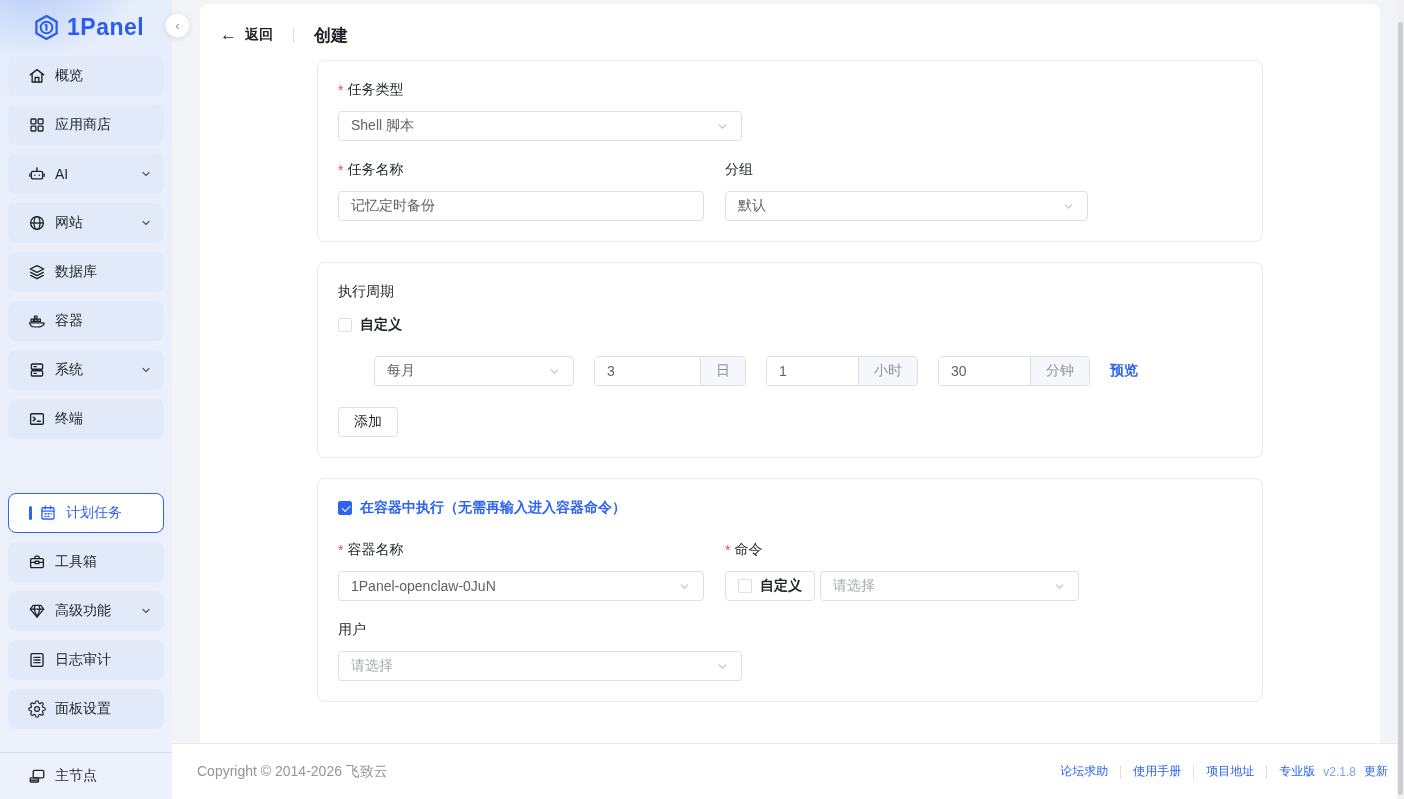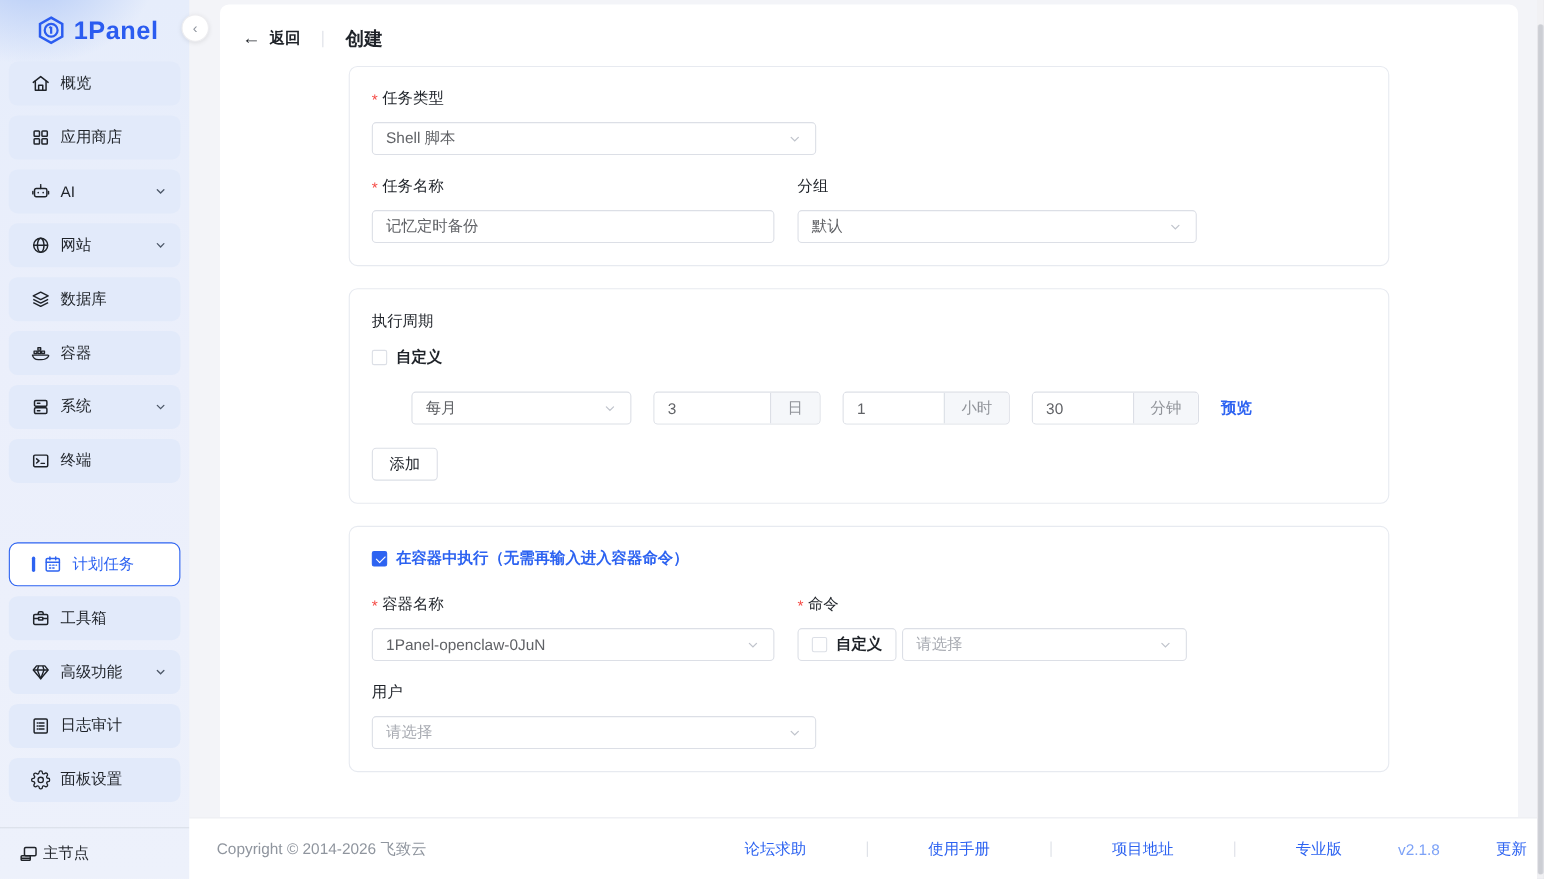--- a/index.html
+++ b/index.html
@@ -28,21 +28,21 @@
   .menu-item .mi-icon svg { width:18px; height:18px; }
   .menu-item .chev { margin-left:auto; color:#4e5969; display:flex; }
   .menu-item.selected {
     background:#fff; border:1.5px solid #2d63f1; color:#2d63f1; padding-left:20px;margin-top:45px;
   }
   .menu-item.selected .mi-icon { color:#2d63f1; }
   .sel-bar { width:3px; height:14px; border-radius:2px; background:#2d63f1; margin-right:7px; flex:none; }
   .sidebar-bottom {
     position:absolute; left:0; right:0; bottom:0; height:47px;
     border-top:1px solid rgba(31,35,41,.10);
-    display:flex; align-items:center; padding-left:17px; gap:4px; color:#1f2329; cursor:pointer;
+    display:flex; align-items:center; padding-left:28px; gap:9px; color:#1f2329; cursor:pointer;
   }
   .sidebar-bottom .mi-icon { width:18px; height:18px; color:#1f2329; display:flex; }
   .collapse-btn {
     position:fixed; left:165px; top:13px; width:25px; height:25px; border-radius:50%;
     background:#fff; border:1px solid #ededf0; box-shadow:0 1px 5px rgba(0,0,0,.10);
     color:#8f959e; font-size:13px; display:flex; align-items:center; justify-content:center;
     z-index:6; cursor:pointer; line-height:1;
   }
   
   .main { position:absolute; left:172px; right:0; top:0; bottom:0; }
@@ -99,21 +99,21 @@
   .cbx-box { display:flex; align-items:center; gap:8px; height:30px; border:1px solid #dcdfe6; border-radius:4px; padding:0 12px; background:#fff; cursor:pointer; flex:none; }
   .cmd-select { width:259px; }
   .w366 { width:404px; }
   
   .footer {
     position:fixed; left:172px; right:0; bottom:0; height:56px; background:#fff;
     border-top:1px solid #e8eaef; display:flex; align-items:center; justify-content:space-between;
     padding:0 16px 0 25px; z-index:4;
   }
   .copyright { color:#8f959e; font-size:14px; }
-  .footer-links { display:flex; align-items:center; font-size:14px;gap:43px; }
+  .footer-links { display:flex; align-items:center; font-size:12px; }
   .flink { color:#2d63f1; cursor:pointer; font-weight:500; }
   .fsep { width:1px; height:14px; background:#dcdfe6; margin:0 12px; }
   .fver { color:#7da2f7; margin:0 8px; }
   .fupd { color:#2d63f1; font-weight:500; cursor:pointer; }
   
   .vscrollbar { position:fixed; right:0; top:0; bottom:0; width:7px; background:#f1f1f4; z-index:10; }
   .vscrollbar .thumb { position:absolute; top:22px; bottom:4px; left:1px; right:1px; border-radius:3px; background:#ccced4; }
 </style>
 </head>
 <body>

